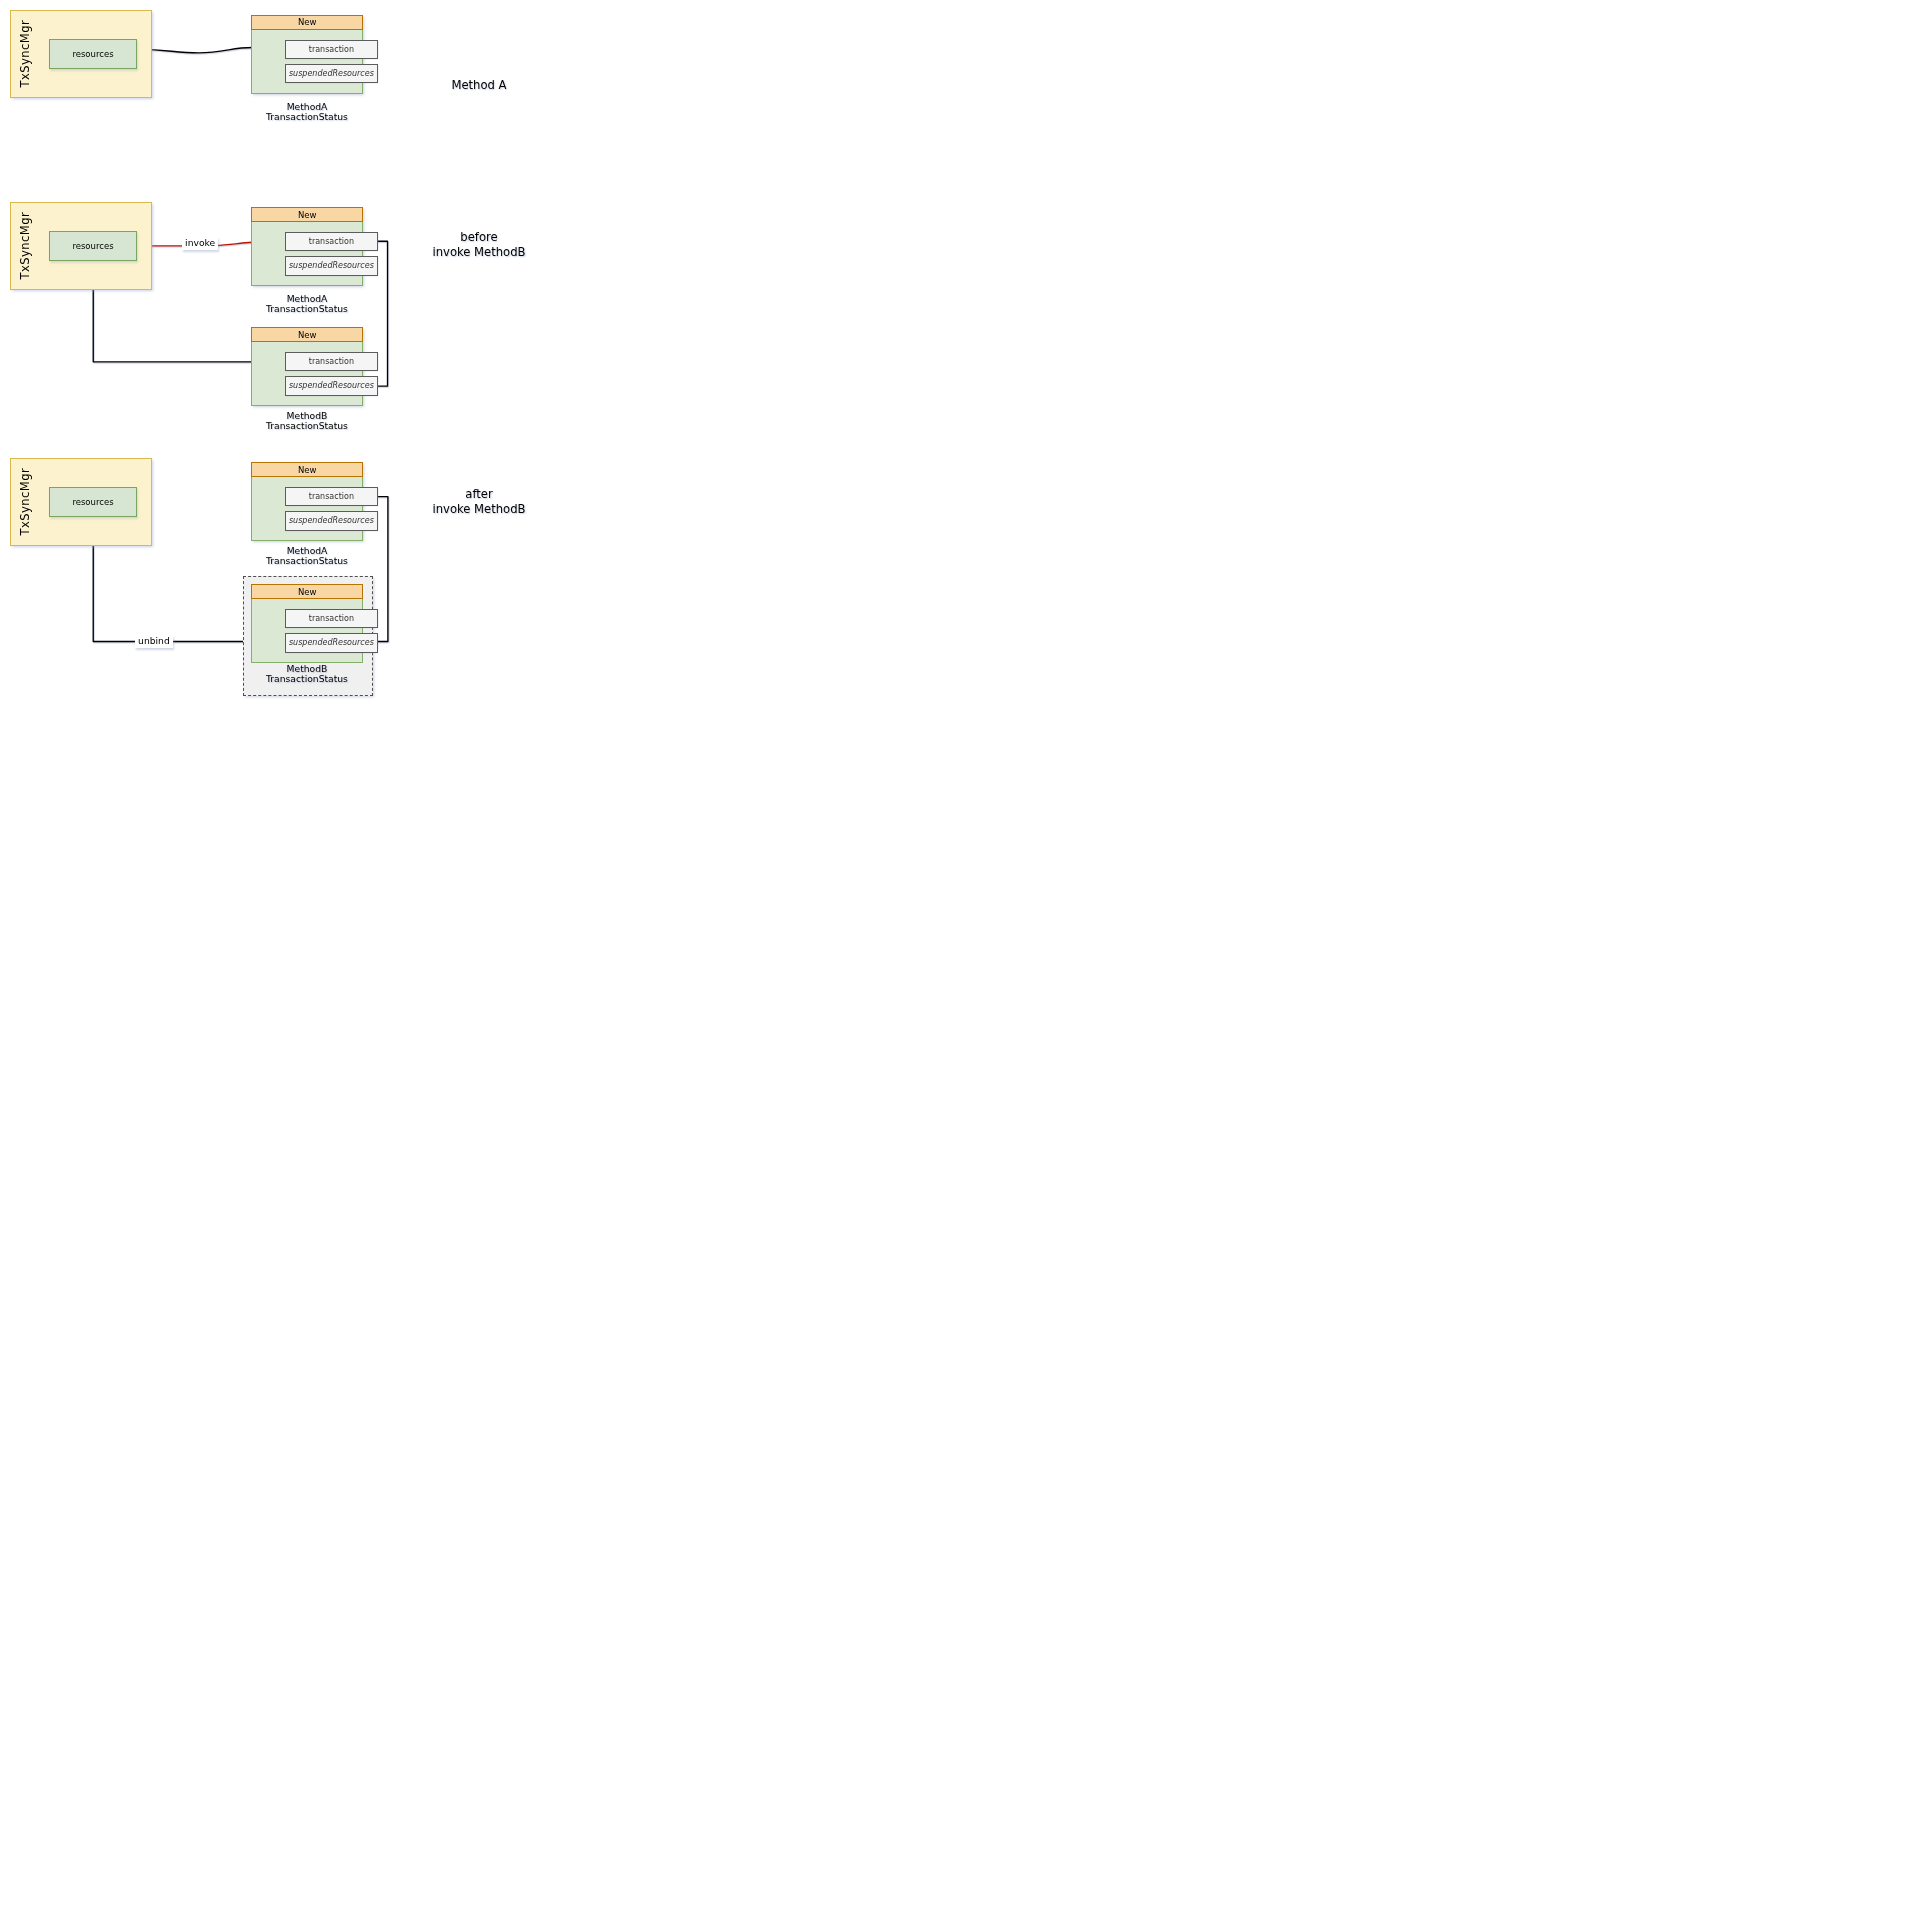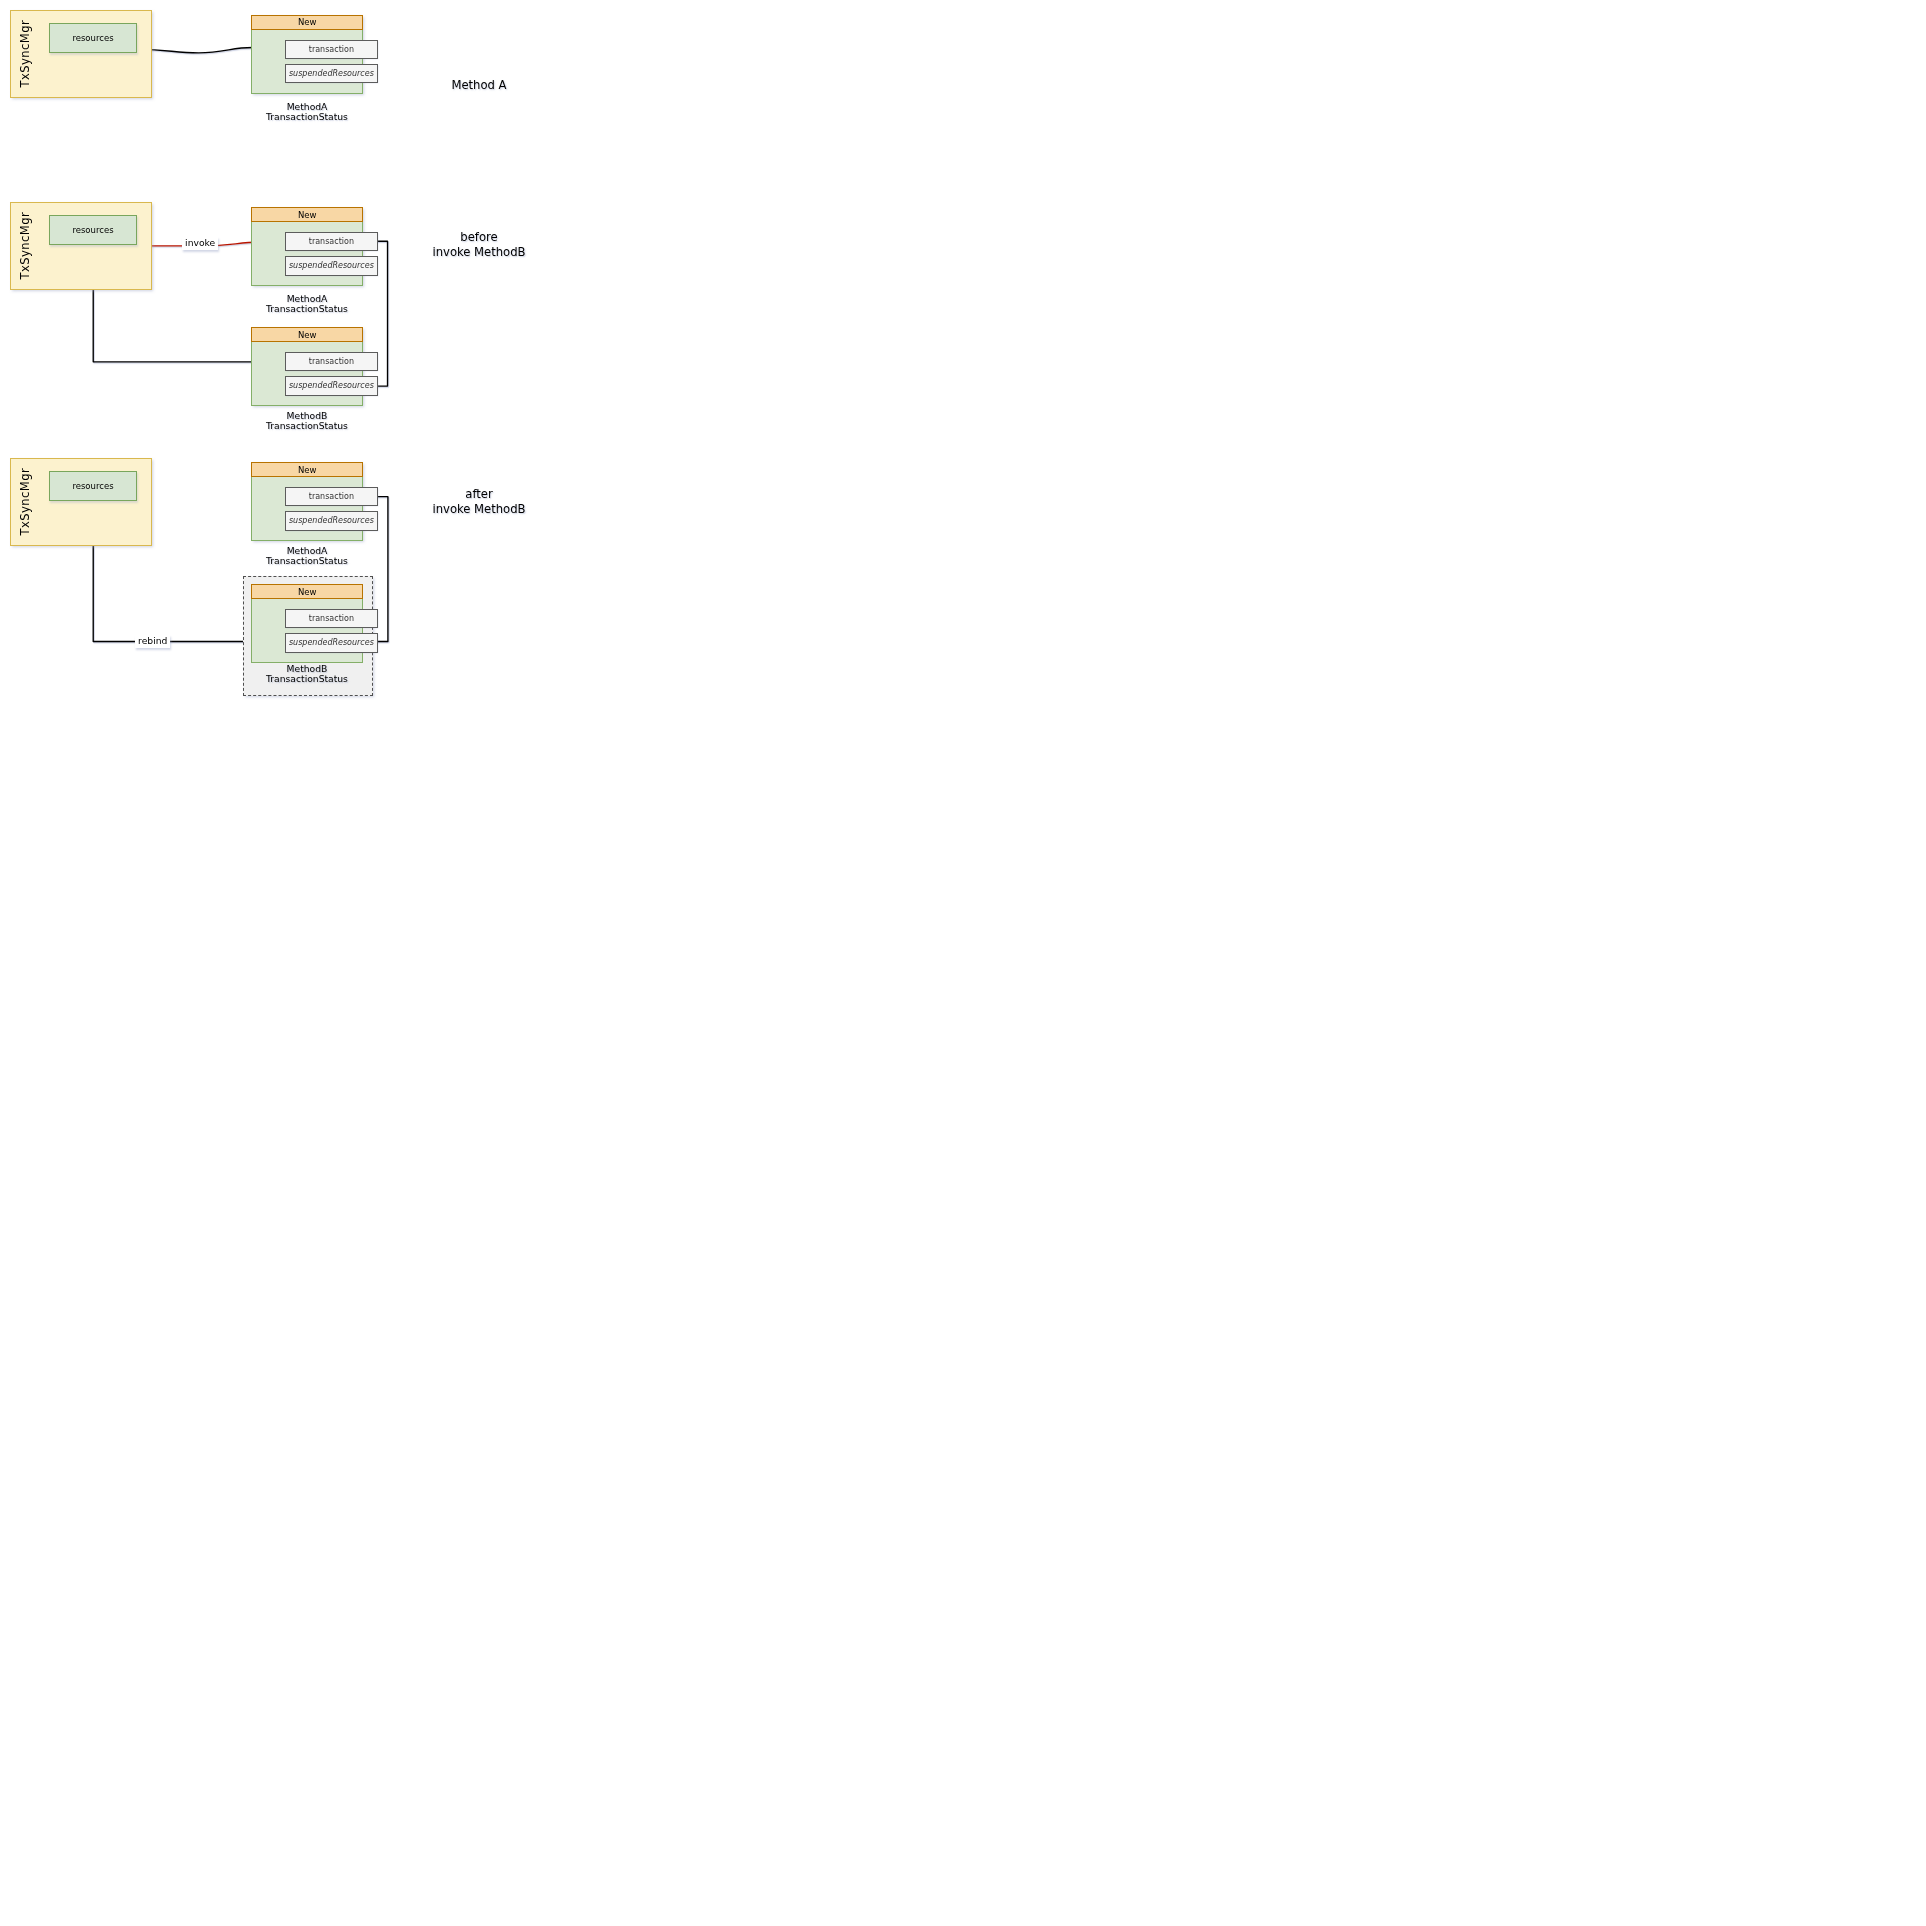--- a/index.html
+++ b/index.html
@@ -19,21 +19,21 @@
     position:absolute; width:142px; height:88px; box-sizing:border-box;
     background:#FCF2CE; border:0.8px solid #D9B84E;
     box-shadow:1.5px 1.9px 2.7px rgba(158,167,200,.5);
   }
   .vlabel {
     position:absolute; width:88px; height:15.4px; left:-29px; top:35px;
     transform:rotate(-90deg); text-align:center; font-size:11.6px;
     letter-spacing:0.4px; white-space:nowrap;
   }
   .res {
-    position:absolute; left:38px; top:12px; width:88px; height:30px; box-sizing:border-box;
+    position:absolute; left:38px; top:28px; width:88px; height:30px; box-sizing:border-box;
     background:#D7E6D3; border:0.8px solid #79A65C;
     display:flex; align-items:center; justify-content:center; font-size:8.5px;
     box-shadow:1.2px 1.5px 1.9px rgba(158,167,200,.35);
   }
   .sbox {
     position:absolute; width:112px; height:79px; box-sizing:border-box;
     background:#DBE8D4; border:0.8px solid #84AF68;
     box-shadow:1.5px 1.9px 2.7px rgba(158,167,200,.5);
   }
   .sheader {
@@ -158,20 +158,20 @@
     <div class="sbox">
       <div class="sheader">New</div>
       <div class="field f1">transaction</div>
       <div class="field f2">suspendedResources</div>
     </div>
   </div>
   <div class="caption" style="left:230px;top:664px;">
     <div>MethodB</div>
     <div>TransactionStatus</div>
   </div>
-  <div class="elabel" style="left:135px;top:635px;">rebind</div>
+  <div class="elabel" style="left:135px;top:635px;">unbind</div>
   <div class="title" style="left:402px;top:487px;">
     <div>after</div>
     <div>invoke MethodB</div>
   </div>
 
 </div>
 
 
 </body></html>

